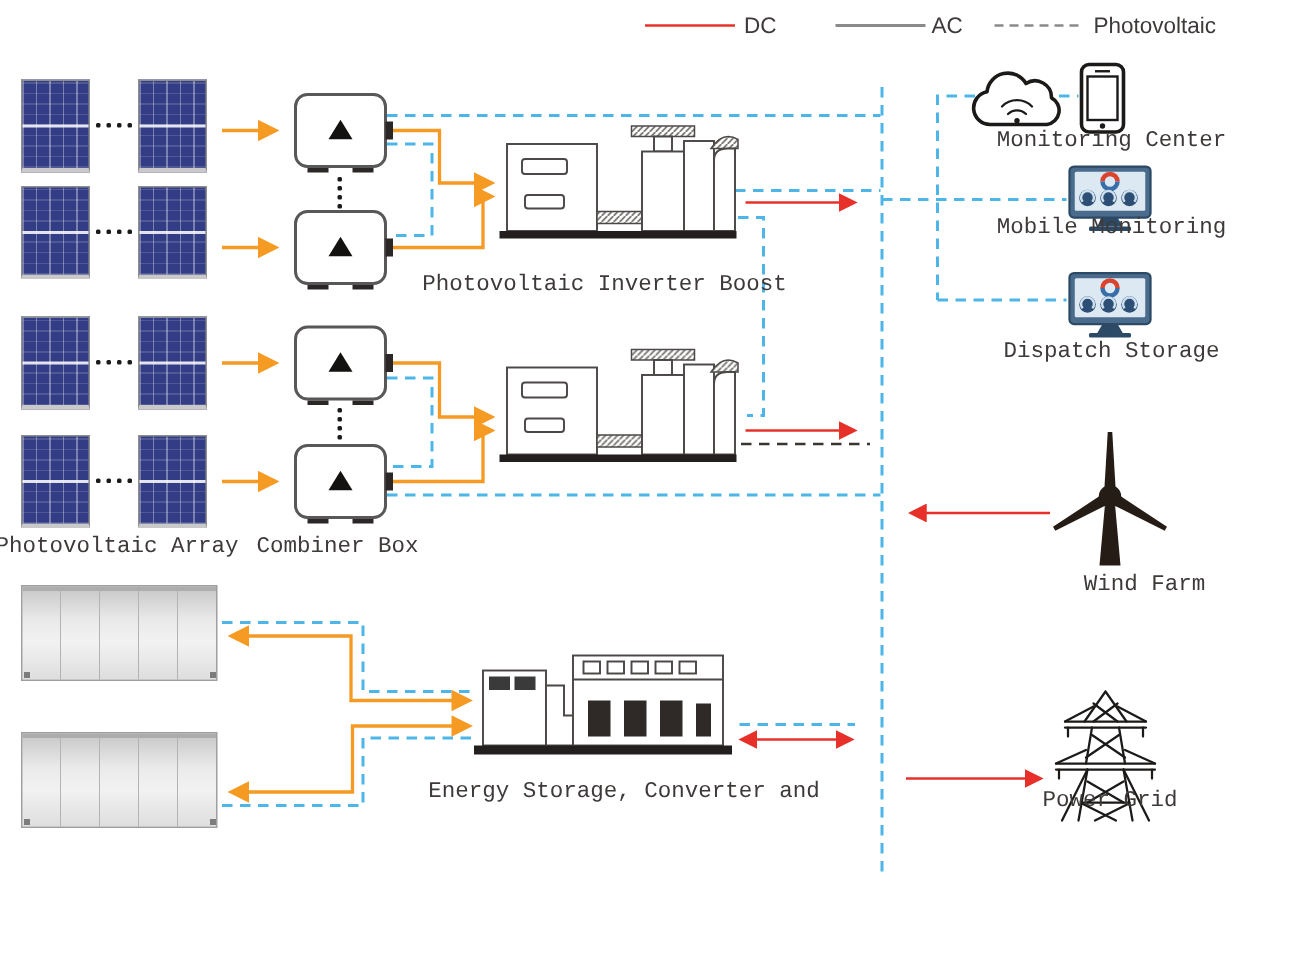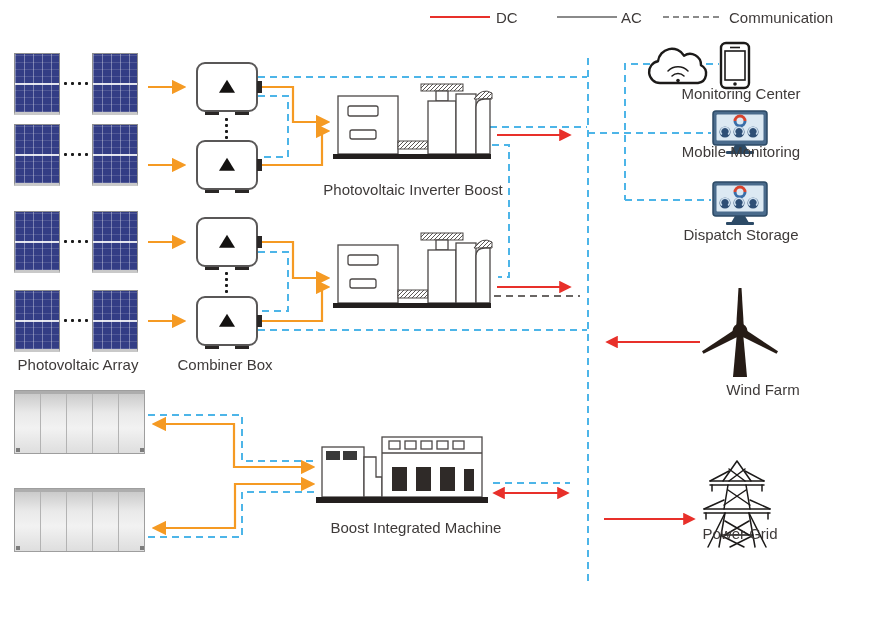--- a/index.html
+++ b/index.html
@@ -11,21 +11,21 @@
   .k{stroke:#3a3532;stroke-width:1.6;fill:none;stroke-dasharray:7 5;}
   .o{stroke:#f59a23;stroke-width:2.2;fill:none;}
   .r{stroke:#e8302a;stroke-width:1.8;fill:none;}
   .g{stroke:#8a8a8a;stroke-width:2;fill:none;}
   .gd{stroke:#8a8a8a;stroke-width:1.8;fill:none;stroke-dasharray:6 4;}
   .m{stroke:#4c4847;stroke-width:1.3;fill:#fff;}
   .ic{stroke:#1c1a19;stroke-width:2.4;fill:#fff;stroke-linejoin:round;stroke-linecap:round;}
   .tw{stroke:#1c1a19;stroke-width:1.5;fill:none;stroke-linejoin:round;stroke-linecap:round;}
   
   .lbl{position:absolute;font-size:15px;line-height:17px;text-align:center;
-       transform:translateX(-50%);white-space:nowrap;}
+       transform:translateX(-50%);white-space:nowrap;font-family:Liberation Mono, monospace;}
   .lbl span{display:block;}
   .legend-lbl{position:absolute;font-size:15px;top:9px;}
   
   .panel{position:absolute;width:46px;height:62px;border:1px solid #8f8f8f;box-sizing:border-box;
     background:
       repeating-linear-gradient(90deg, rgba(255,255,255,.35) 0 1px, rgba(0,0,0,0) 1px 9px),
       repeating-linear-gradient(0deg, rgba(255,255,255,.14) 0 1px, rgba(0,0,0,0) 1px 7px),
       #333d85;
     border-bottom:3px solid #c9c9c9;}
   .panel::after{content:"";position:absolute;left:0;right:0;top:50%;height:2px;background:rgba(255,255,255,.85);}
@@ -206,21 +206,21 @@
       <path class="tw" d="M725,513 L708,547 M749,513 L766,547"></path>
       <path class="tw" d="M725,513 L719,547 M749,513 L755,547"></path>
       <path class="tw" d="M725,521 L749,535 M749,521 L725,535"></path>
       <path class="tw" d="M721,535 H753"></path>
       <path class="tw" d="M722,536 L744,547 M752,536 L730,547"></path>
     </g>
   </svg>
 
   <div class="legend-lbl" style="left:496px">DC</div>
   <div class="legend-lbl" style="left:621px">AC</div>
-  <div class="legend-lbl" style="left:729px">Communication</div>
+  <div class="legend-lbl" style="left:729px">Photovoltaic</div>
 
   <div>
     <div class="panel" style="left:14px;top:53px"></div>
     <div class="panel" style="left:92px;top:53px"></div>
     <div class="panel" style="left:14px;top:124px"></div>
     <div class="panel" style="left:92px;top:124px"></div>
     <div class="panel" style="left:14px;top:211px"></div>
     <div class="panel" style="left:92px;top:211px"></div>
     <div class="panel" style="left:14px;top:290px"></div>
     <div class="panel" style="left:92px;top:290px"></div>
@@ -275,25 +275,25 @@
         <i></i>
         <i></i>
       </div>
   </div>
 
   <div class="container-box" style="top:390px"></div>
   <div class="container-box" style="top:488px"></div>
 
   <div class="lbl" style="left:78px;top:356px">Photovoltaic Array</div>
   <div class="lbl" style="left:225px;top:356px">Combiner Box</div>
-  <div class="lbl" style="left:413px;top:181px">
+  <div class="lbl" style="left:403px;top:181px">
     <span>Photovoltaic Inverter Boost</span>
   </div>
   <div class="lbl" style="left:741px;top:85px">Monitoring Center</div>
   <div class="lbl" style="left:741px;top:143px">Mobile Monitoring</div>
   <div class="lbl" style="left:741px;top:226px">Dispatch Storage</div>
   <div class="lbl" style="left:763px;top:381px">Wind Farm</div>
   <div class="lbl" style="left:740px;top:525px">Power Grid</div>
   <div class="lbl" style="left:416px;top:519px">
-    <span>Boost Integrated Machine</span>
+    <span>Energy Storage, Converter and</span>
   </div>
 
 </div>
 
 </body></html>

